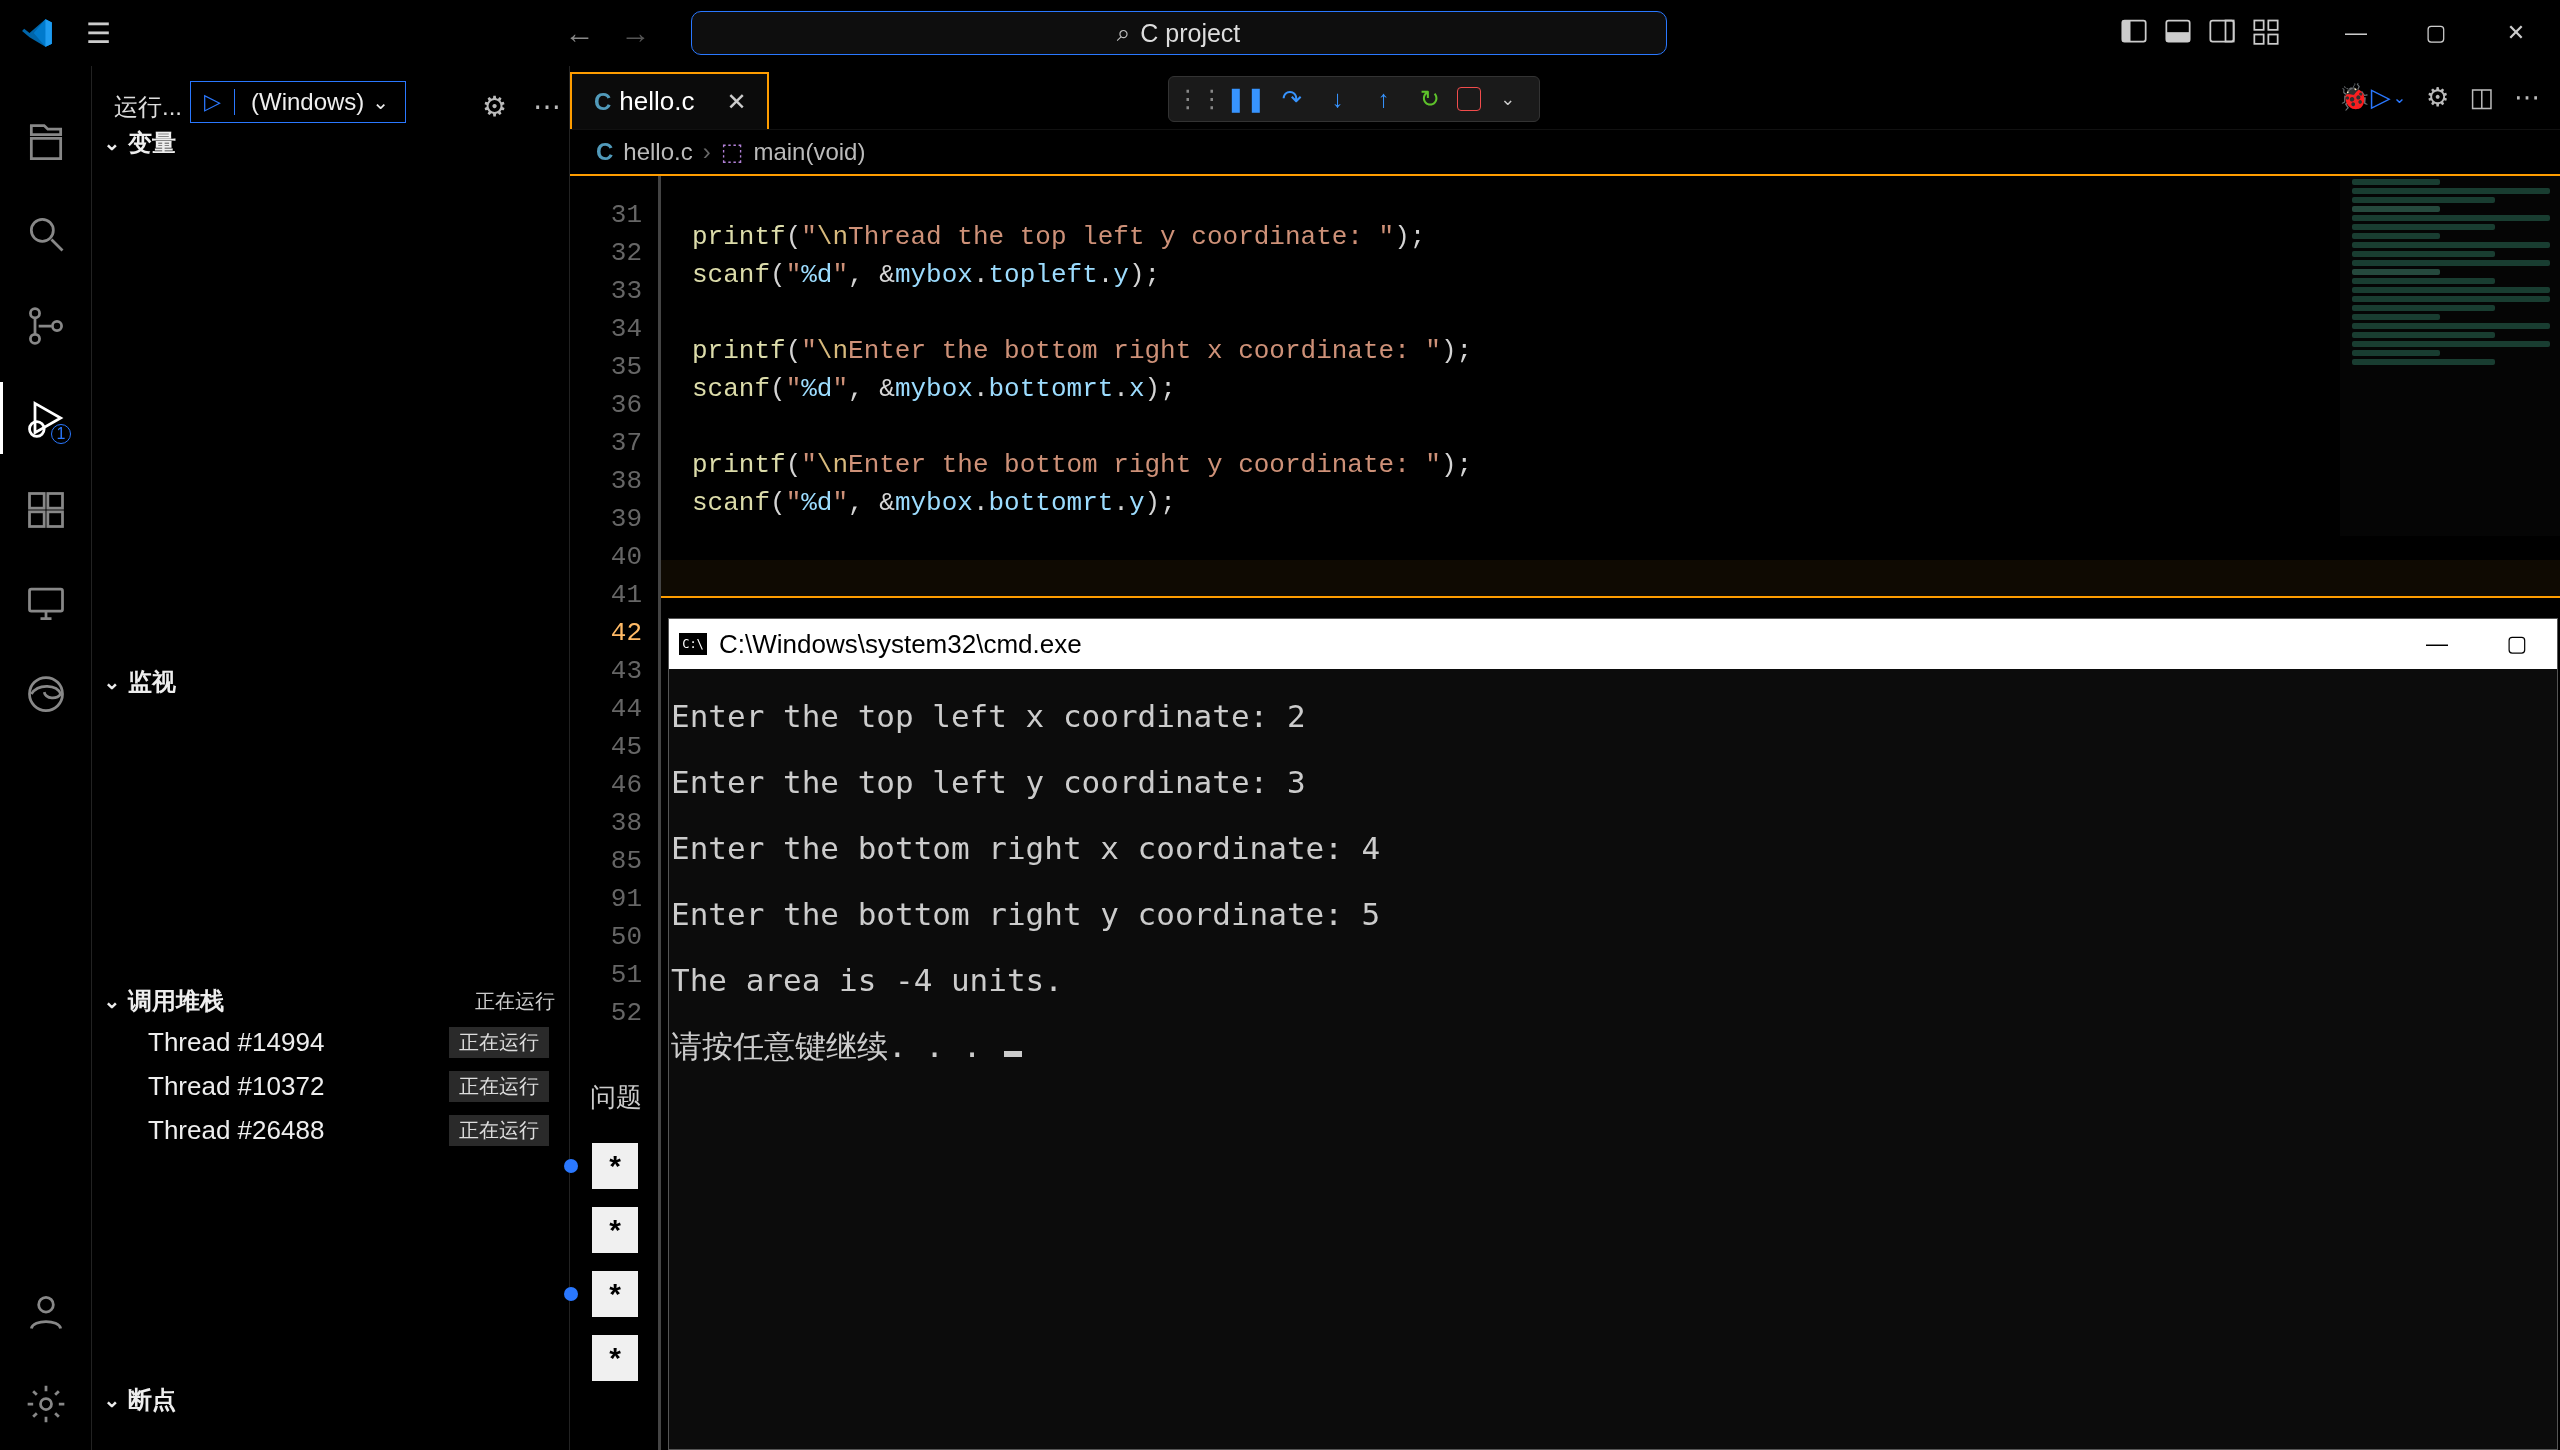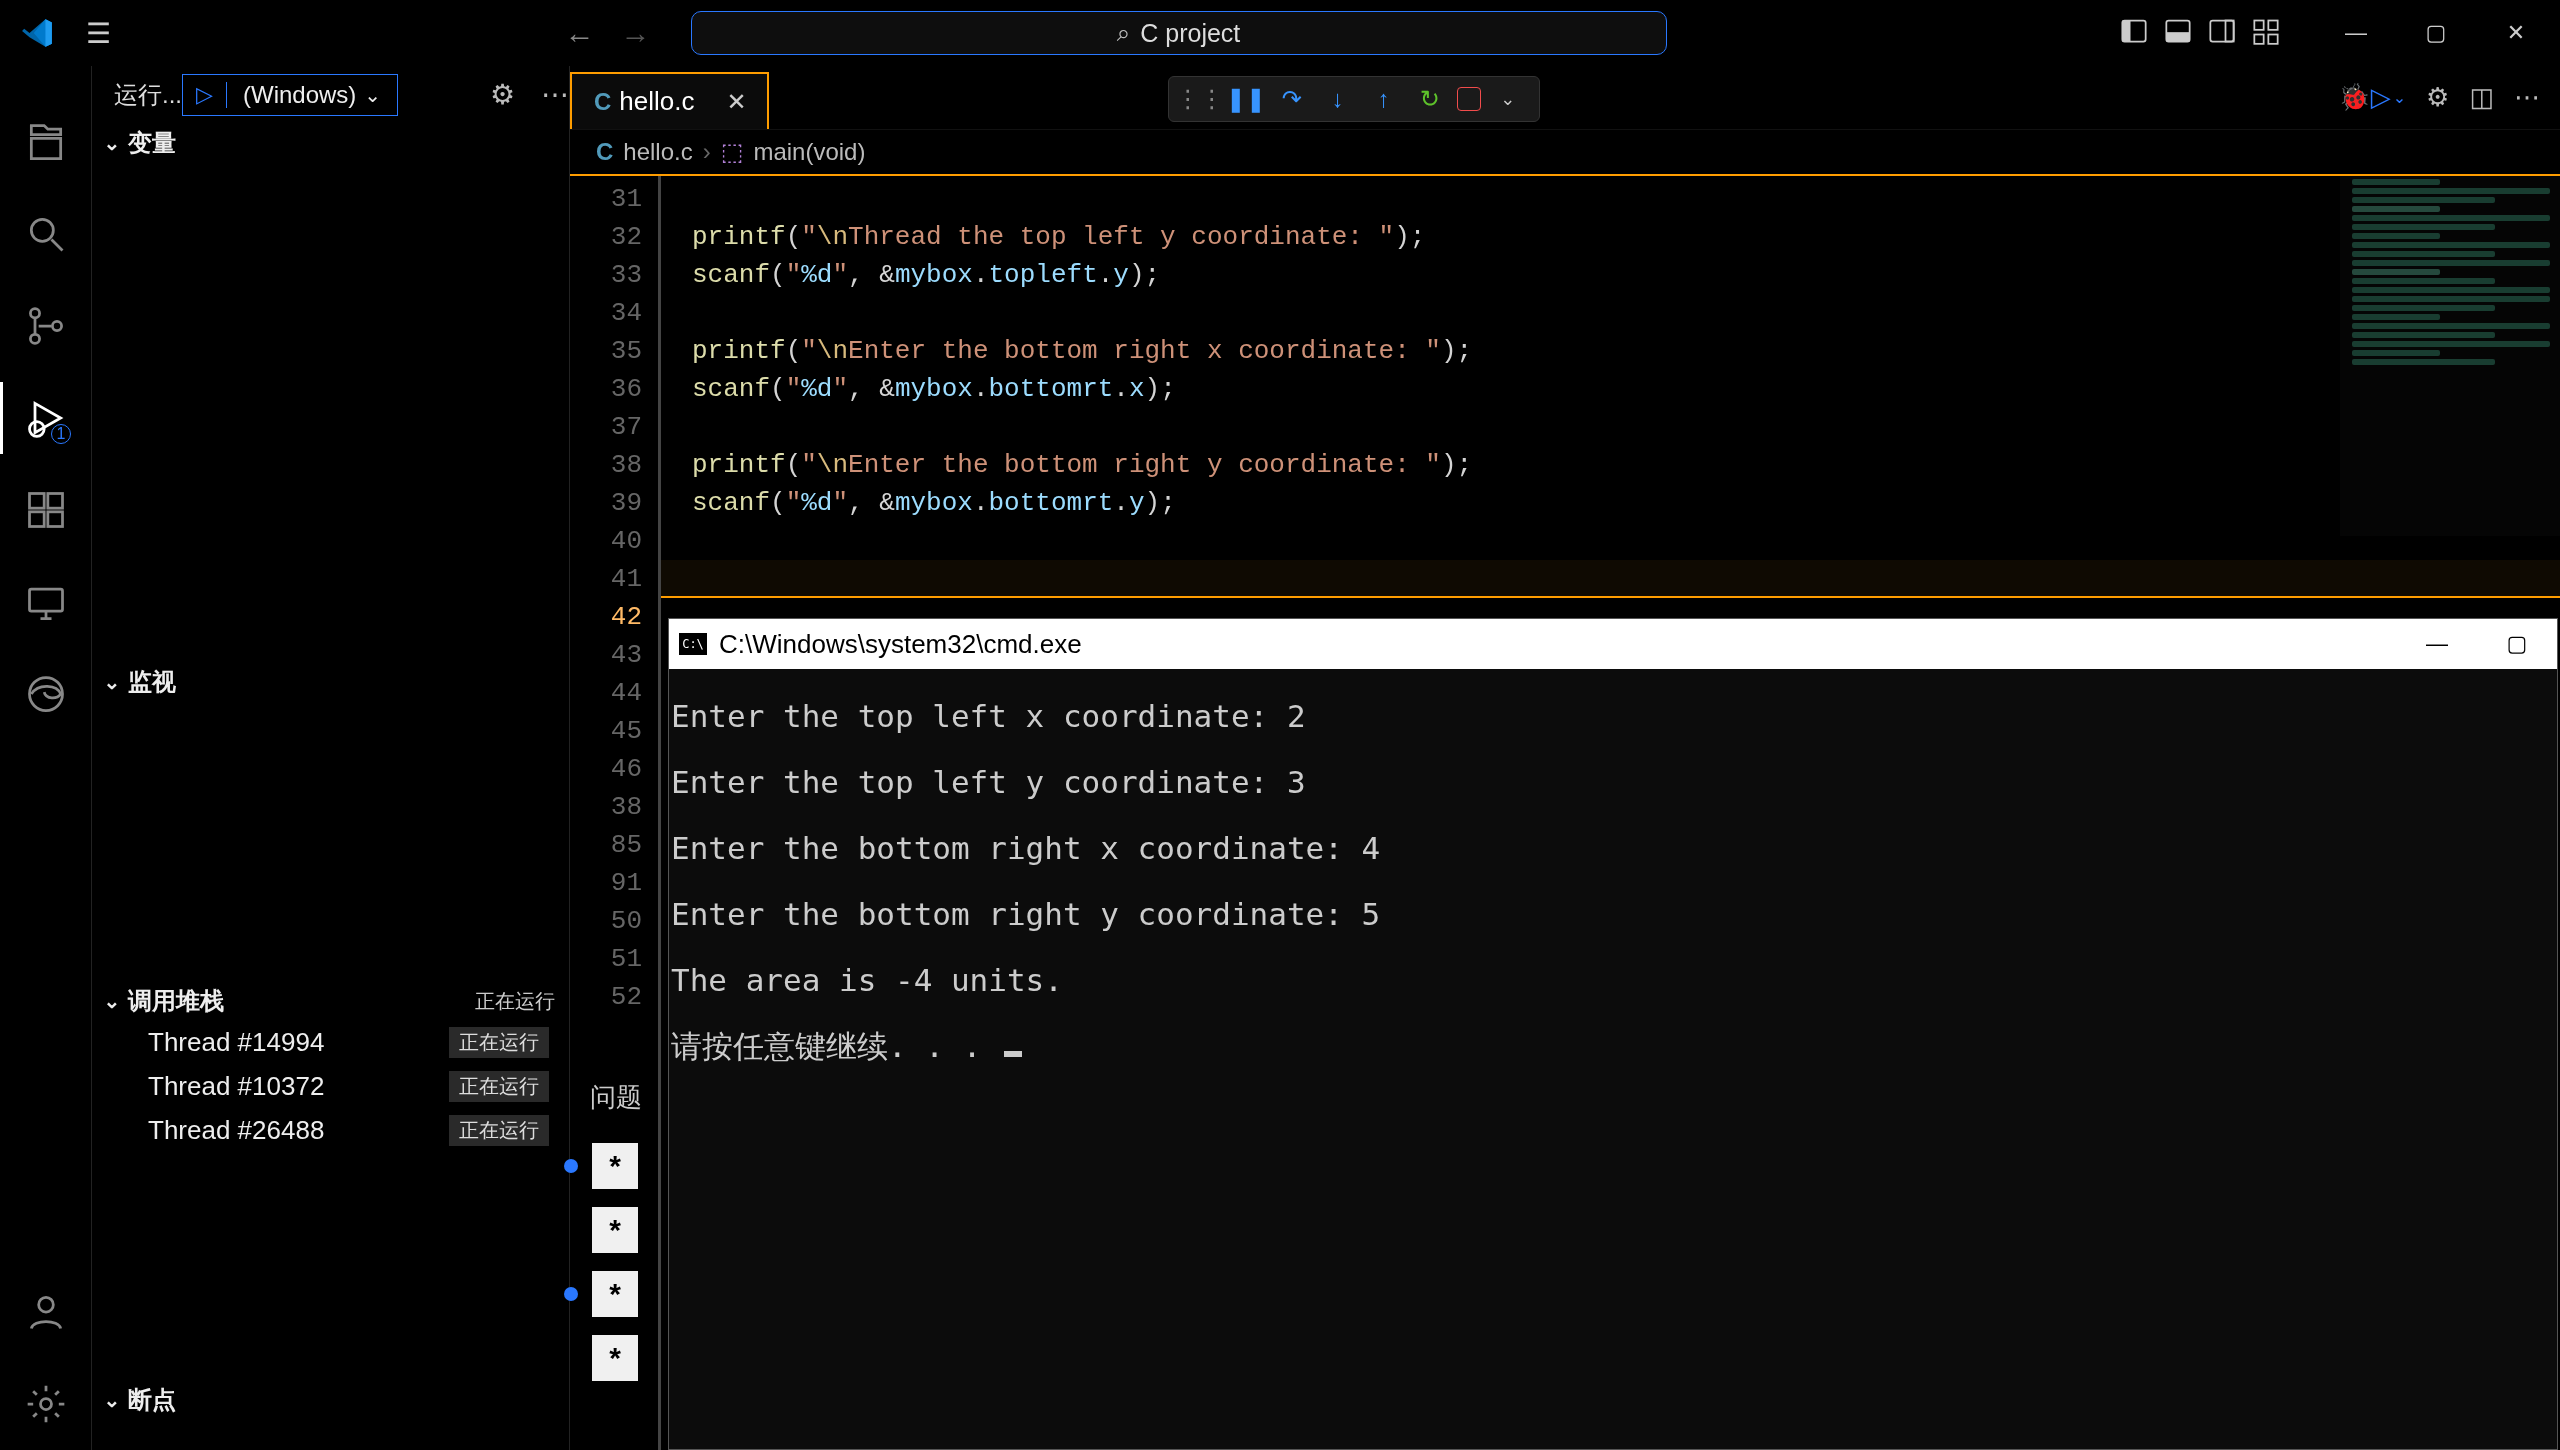--- a/index.html
+++ b/index.html
@@ -60,22 +60,23 @@
 
 .sidepanel {
   width: 478px;
   background:#000;
   border-right: 1px solid #222;
   display:flex; flex-direction:column;
   min-height:0;
 }
 .sidepanel .sp-header {
   height: 64px;
-  display:flex; align-items:center;
-  padding: 0 0 0 22px;
+  display:flex; align-items:flex-end;
+  padding: 0 8px 0 22px;
+  gap: 8px;
 }
 .sp-header .sp-title { color:#ddd; font-size: 24px; white-space:nowrap; overflow:hidden; text-overflow:ellipsis; max-width:72px; }
 .sp-header .run-combo {
   display:flex; align-items:center;
   border: 1.5px solid #2a78ff;
   height: 42px;
 }
 .sp-header .run-combo .play {
   width: 44px; display:flex; align-items:center; justify-content:center;
   color:#2a78ff; font-size:22px; border-right:1px solid #2a78ff;
@@ -149,21 +150,21 @@
 .breadcrumb { height:46px; display:flex; align-items:center; gap:10px; padding-left: 26px; font-size:24px; color:#bbb; border-bottom:2px solid #ff9d00; }
 .breadcrumb .bc-ic { color:#519aba; font-weight:700; }
 .breadcrumb .bc-ic2 { color:#b180d7; }
 .breadcrumb .sep { color:#666; }
 
 
 .editor-area { flex:1; position:relative; display:flex; font-family: Consolas, "Courier New", monospace; }
 .gutter {
   width: 88px;
   background:#000;
-  padding-top: 4px;
+  padding-top: 20px;
 }
 .gutter .ln { height: 38px; line-height:38px; text-align:right; padding-right:16px; font-size:26px; color:#666; }
 .gutter .ln.active { color:#ffba66; font-weight:500; }
 .code-col { flex:1; padding-top:4px; position:relative; }
 .code-col::before { content:""; position:absolute; left:0; top:0; bottom:0; width:3px; background:#444; }
 .code-line { height:38px; line-height:38px; font-size:26px; padding-left: 34px; white-space:pre; }
 .code-line.hl { background: rgba(255,170,40,0.06); box-shadow: inset 0 -2px 0 #ff9d00; }
 .tok-fn { color:#dcdcaa; }
 .tok-str { color:#ce9178; }
 .tok-esc { color:#d7ba7d; }

